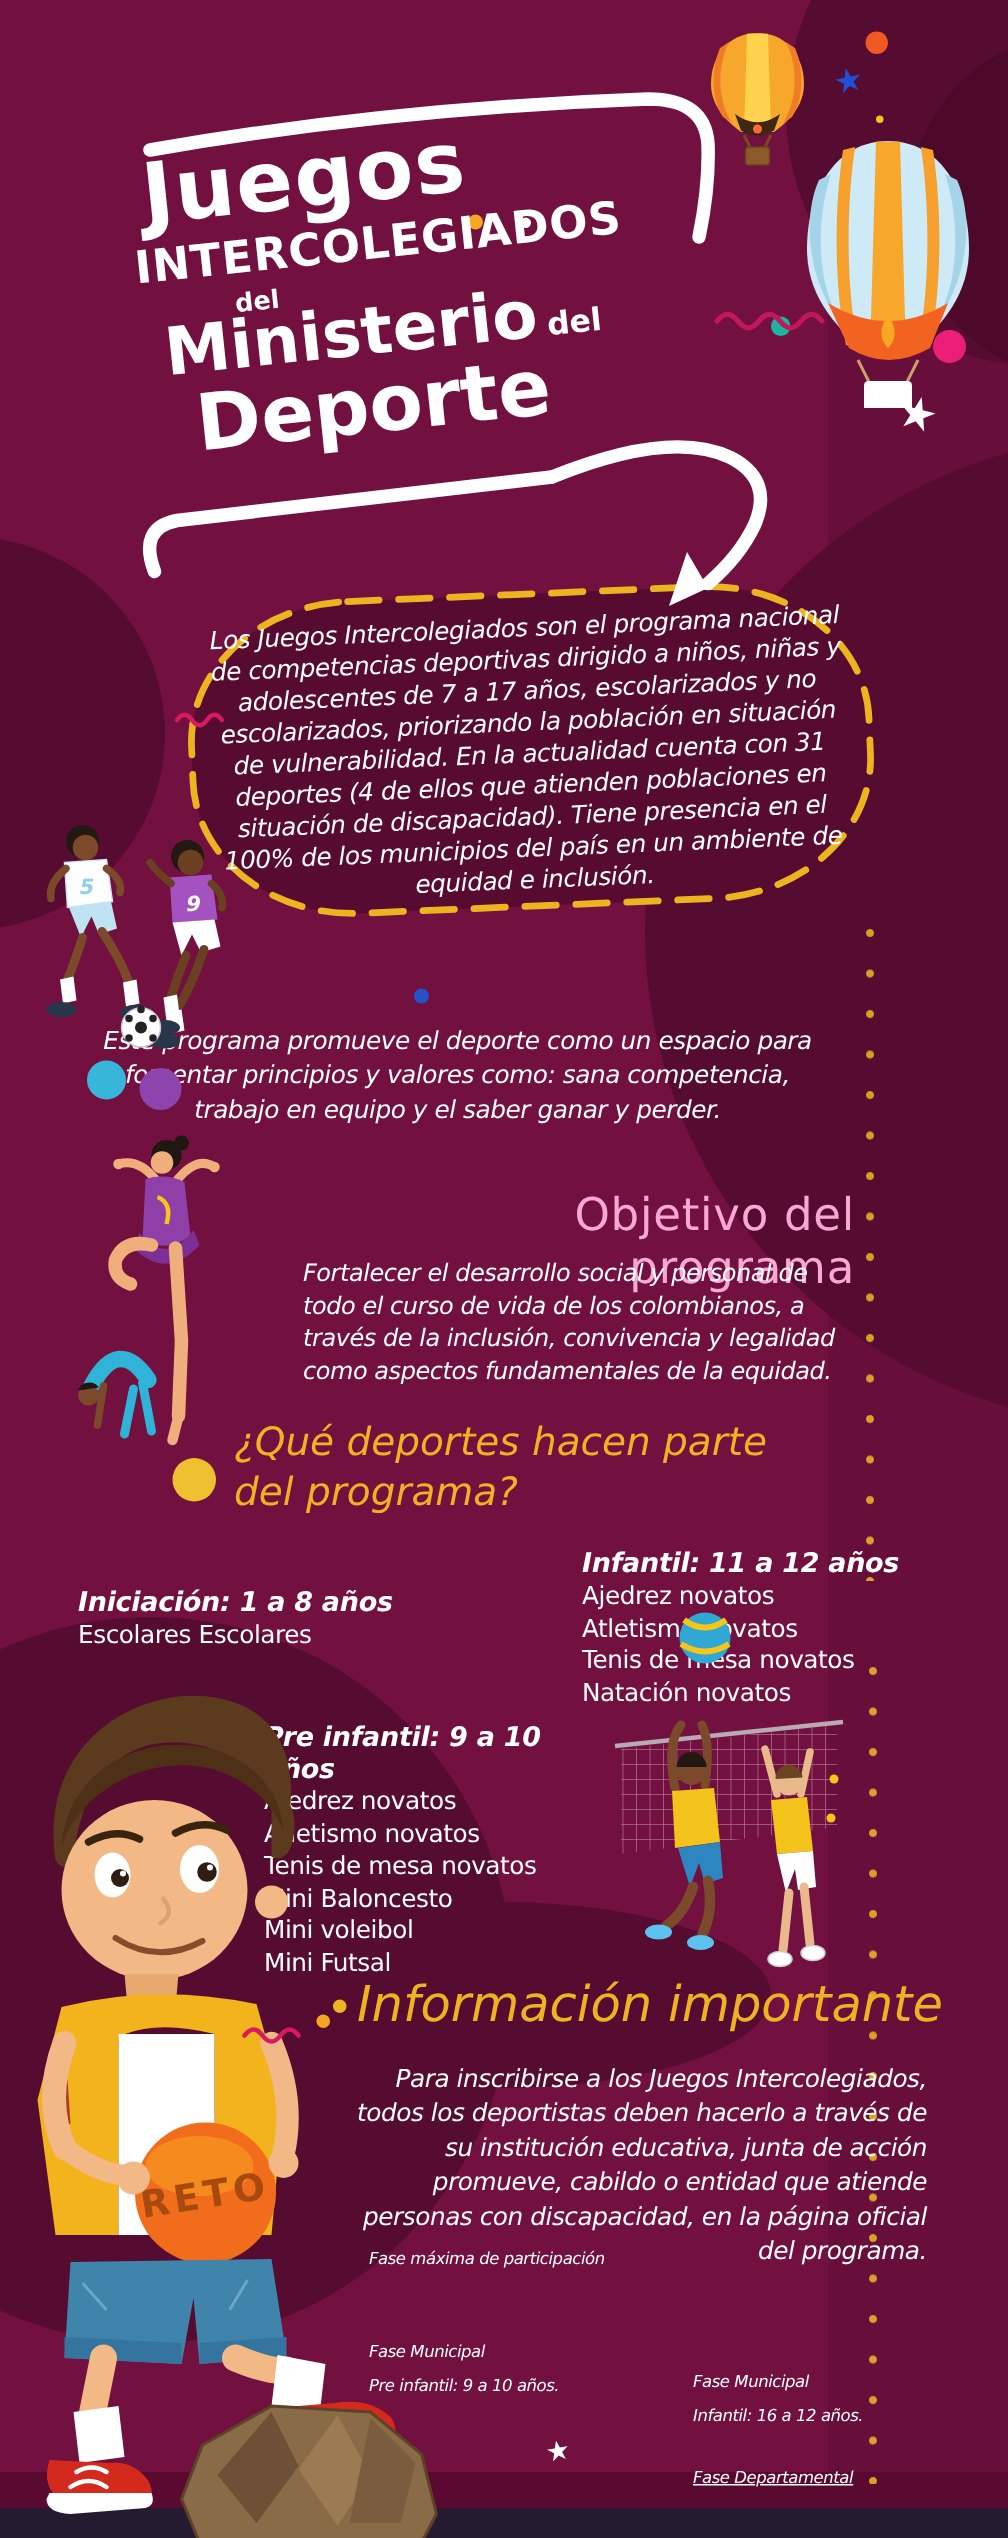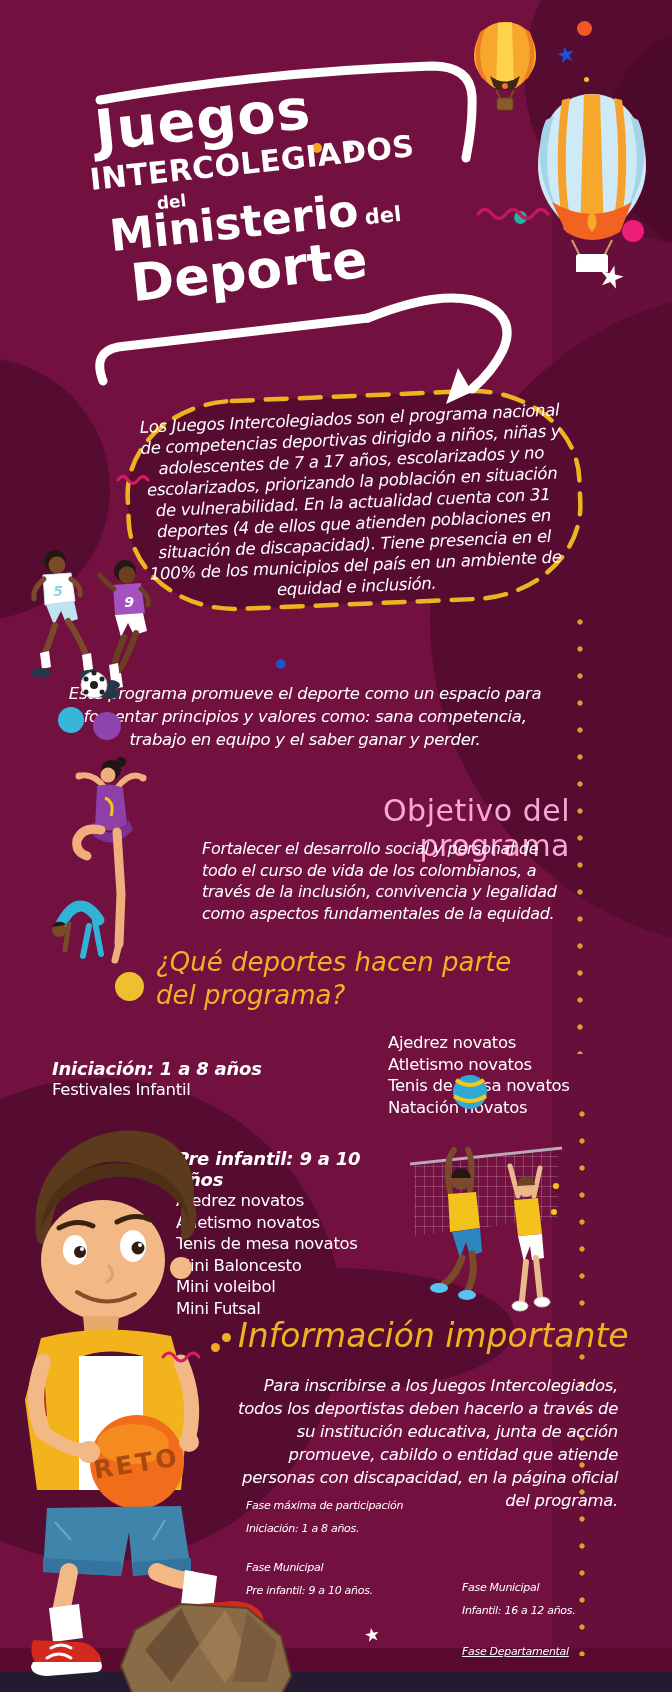--- a/index.html
+++ b/index.html
@@ -216,24 +216,25 @@
   <div class="abs obj-heading">Objetivo del programa</div>
   <div class="abs par obj-body">Fortalecer el desarrollo social y personal de todo el curso de vida de los colombianos, a través de la inclusión, convivencia y legalidad como aspectos fundamentales de la equidad.</div>
 
   <div class="abs sports-q">
     <div>¿Qué deportes hacen parte</div>
     <div>del programa?</div>
   </div>
 
   <div class="abs cat cat-iniciacion">
     <div class="cat-h">Iniciación: 1 a 8 años</div>
-    <div class="cat-item">Festivales Infantil</div>
+    <div class="cat-item">Escolares Escolares</div>
   </div>
 
   <div class="abs cat cat-infantil">
+    <div class="cat-h">Infantil: 11 a 12 años</div>
     <div class="cat-item">Ajedrez novatos</div>
     <div class="cat-item">Atletismo novatos</div>
     <div class="cat-item">Tenis de mesa novatos</div>
     <div class="cat-item">Natación novatos</div>
   </div>
 
   <div class="abs cat cat-preinfantil">
     <div class="cat-h">Pre infantil: 9 a 10 años</div>
     <div class="cat-item">Ajedrez novatos</div>
     <div class="cat-item">Atletismo novatos</div>
@@ -276,21 +277,20 @@
     <ellipse cx="136" cy="236" rx="8" ry="5" fill="#fff" stroke="#ccc"></ellipse>
     <circle cx="150" cy="120" r="3" fill="#f5c518"></circle>
     <circle cx="148" cy="146" r="3" fill="#f5c518"></circle>
   </svg>
 
   <div class="abs info-heading">Información importante</div>
   <div class="abs par info-body">Para inscribirse a los Juegos Intercolegiados, todos los deportistas deben hacerlo a través de su institución educativa, junta de acción promueve, cabildo o entidad que atiende personas con discapacidad, en la página oficial del programa.</div>
 
   <div class="abs phase phase-max">
     <div>Fase máxima de participación</div>
-    <div>Iniciación: 1 a 8 años.</div>
   </div>
   <div class="abs phase phase-mun-pre">
     <div>Fase Municipal</div>
     <div>Pre infantil: 9 a 10 años.</div>
   </div>
   <div class="abs phase phase-mun-inf">
     <div>Fase Municipal</div>
     <div>Infantil: 16 a 12 años.</div>
   </div>
   <div class="abs phase phase-dep">Fase Departamental</div>

